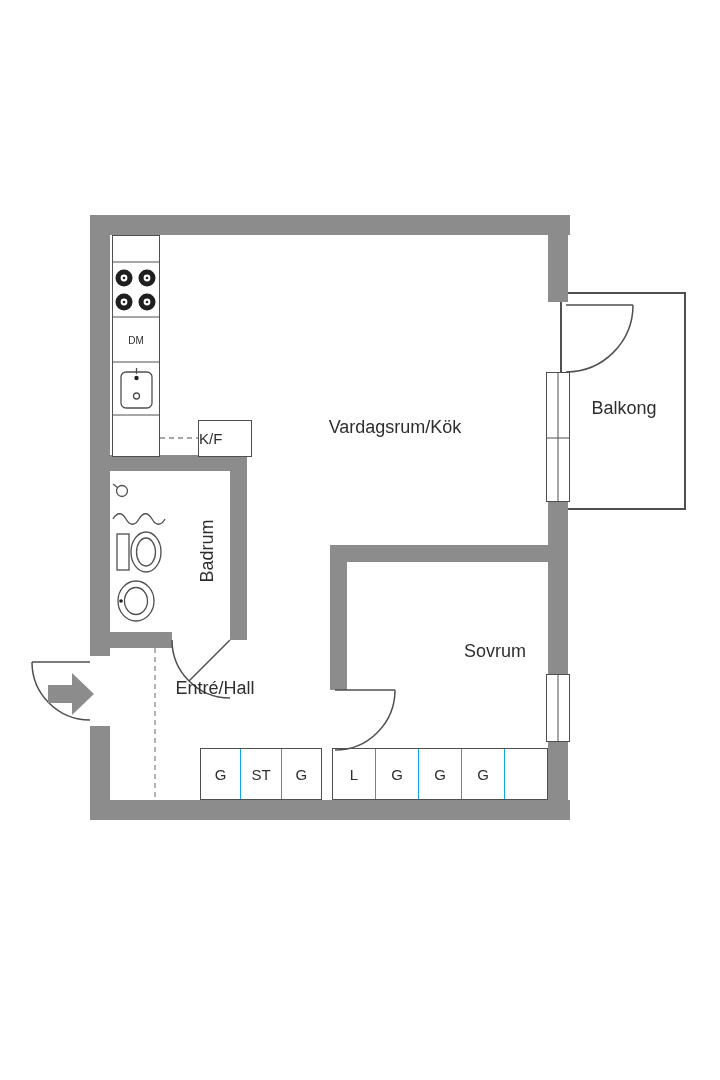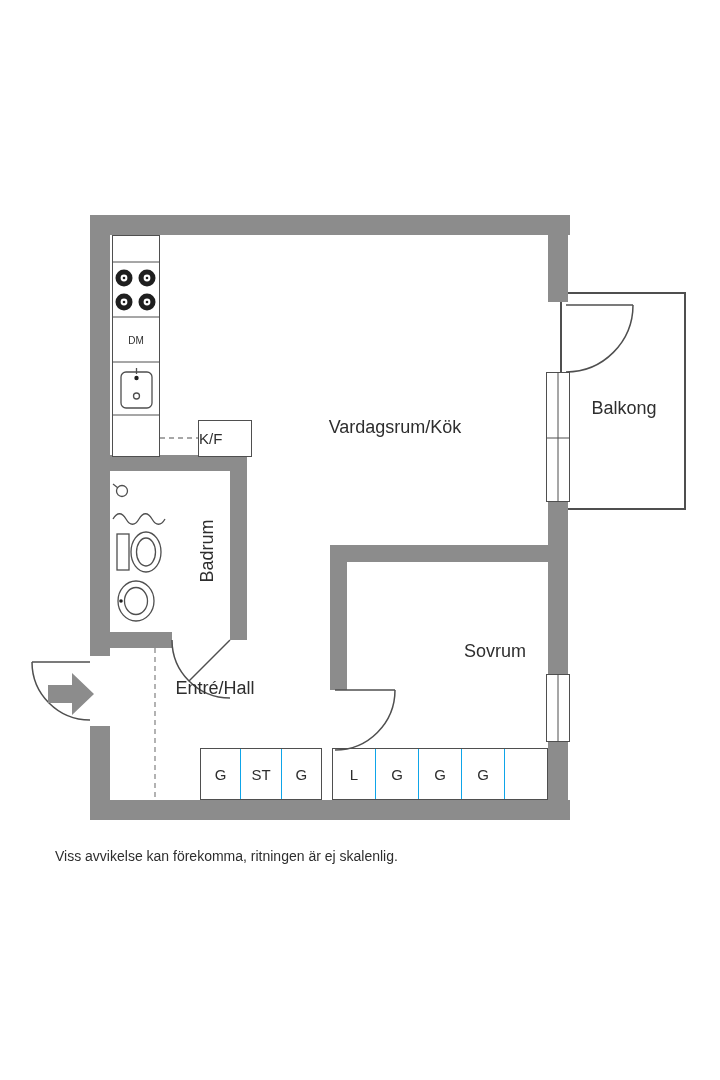--- a/index.html
+++ b/index.html
@@ -182,15 +182,14 @@
     </g>
   </svg>
 
   <div class="room-label" style="left:395px; top:381px;margin-top:46px;">Vardagsrum/Kök</div>
   <div class="room-label" style="left:624px; top:408px;">Balkong</div>
   <div class="room-label rotated" style="left:207px; top:551px;">Badrum</div>
   <div class="room-label" style="left:447px; top:651px;margin-left:48px;">Sovrum</div>
   <div class="room-label" style="left:215px; top:688px;">Entré/Hall</div>
   <div class="room-label small" style="left:136px; top:340px;">DM</div>
 
-  <div class="disclaimer">Viss avvikelse kan förekomma, ritningen är ej skalenlig.</div>
 
 </div>
 
 </body></html>

